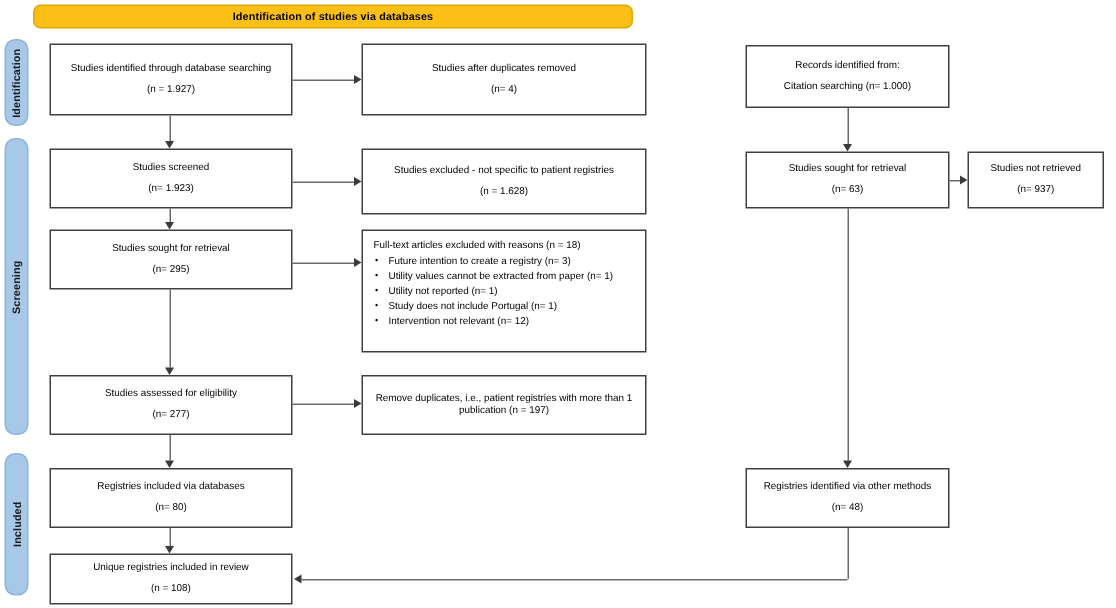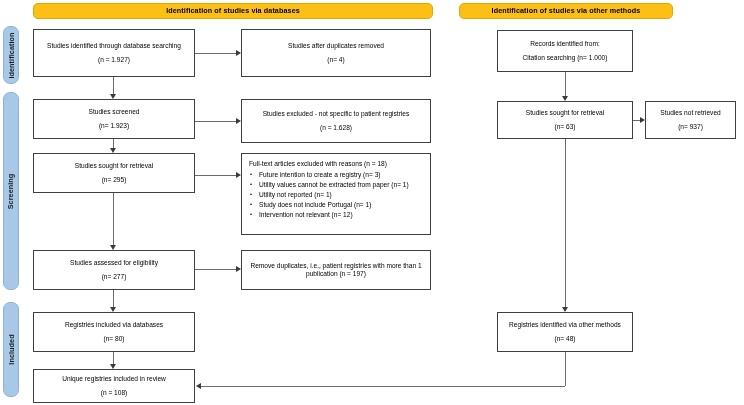--- a/index.html
+++ b/index.html
@@ -135,27 +135,24 @@
     border-top: 3.2px solid transparent;
     border-bottom: 3.2px solid transparent;
     border-right: 5px solid #3a3a3a;
   }
 </style>
 </head>
 <body>
 
 <div id="diagram">
 
-  <div class="hdr" style="left:33px; top:3px; width:400px; height:16px;">
+  <div class="hdr" style="left:22px; top:3px; width:400px; height:16px;">
     <span>Identification of studies via databases</span>
   </div>
 
-  <div class="hdr" style="left:459px; top:3px; width:214px; height:16px;">
-    <span>Identification of studies via other methods</span>
-  </div>
 
   <div class="stage" style="left:3px; top:26px; width:16px; height:58px;">
     <span>Identification</span>
   </div>
 
   <div class="stage" style="left:3px; top:92px; width:16px; height:198px;">
     <span>Screening</span>
   </div>
 
   <div class="stage" style="left:3px; top:302px; width:16px; height:95px;">

